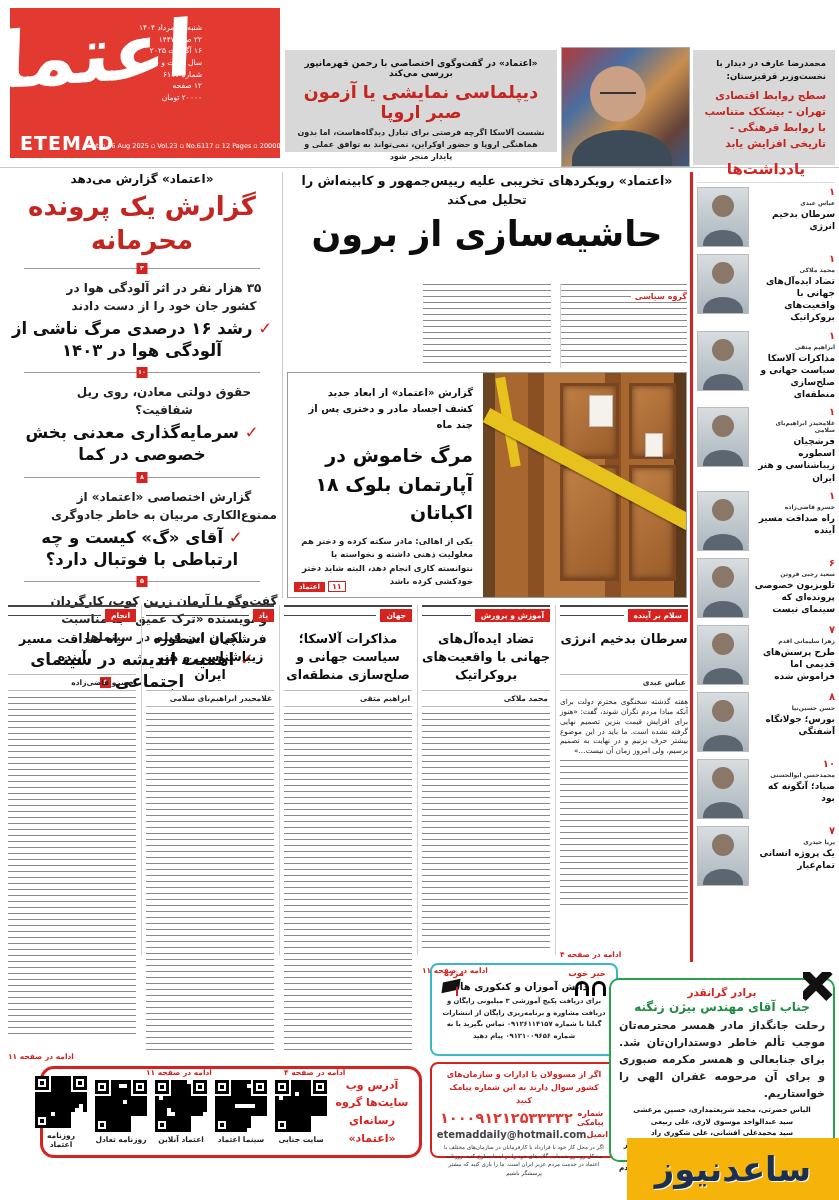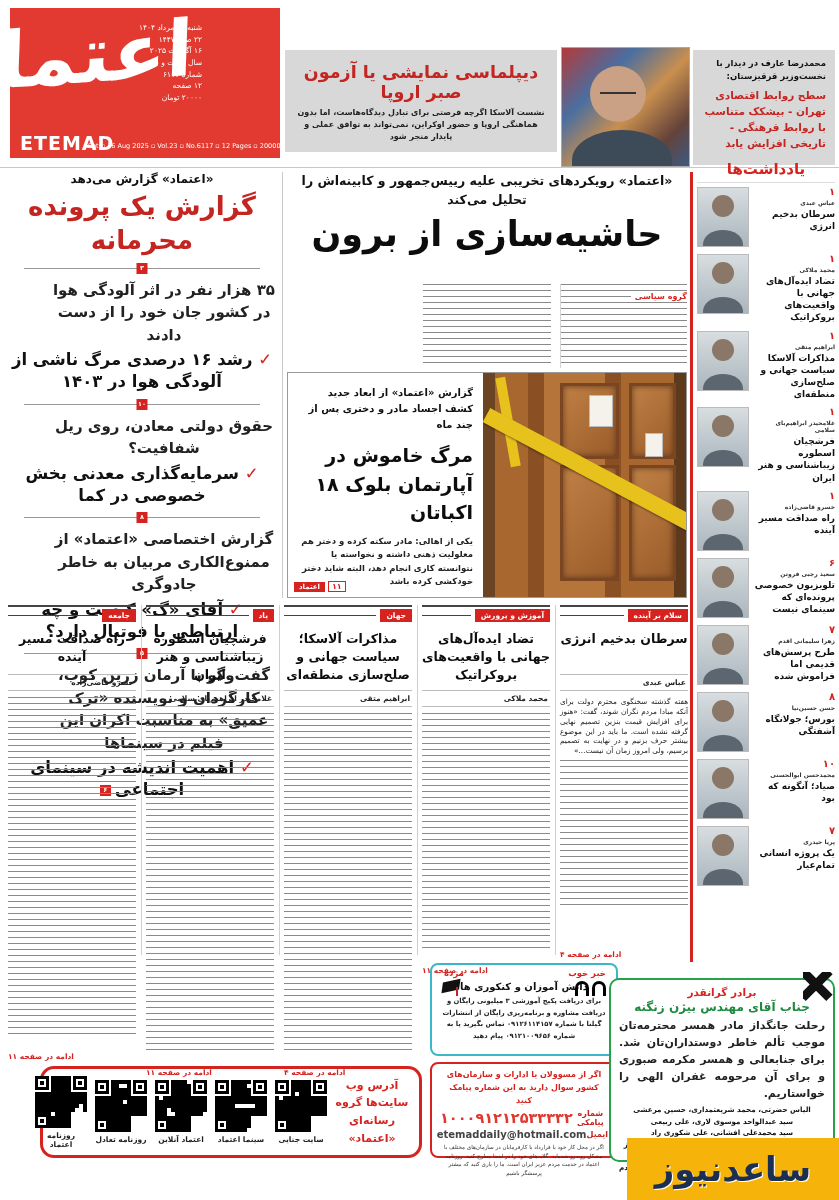--- a/index.html
+++ b/index.html
@@ -39,21 +39,21 @@
   .note .ttl{font-size:9px;font-weight:900;color:#111;line-height:1.35;}
   .avatar{width:50px;height:58px;flex:0 0 50px;border:1px solid #bbb;background:linear-gradient(180deg,#d8dde0,#aab6bd);position:relative;overflow:hidden;}
   .avatar::before{content:"";position:absolute;top:7px;left:50%;transform:translateX(-50%);width:22px;height:22px;border-radius:50%;background:#8a7767;}
   .avatar::after{content:"";position:absolute;bottom:-12px;left:50%;transform:translateX(-50%);width:40px;height:28px;border-radius:50% 50% 0 0;background:#5c6670;}
   
   #teasers{left:6px;top:172px;width:272px;height:430px;text-align:center;}
   #teasers .kicker{font-size:12px;font-weight:900;color:#111;}
   #teasers .bighead{font-size:26px;font-weight:900;color:#c42521;line-height:1.3;margin-top:4px;}
   .sep{position:relative;border-top:1px solid #999;margin:10px 18px;}
   .sep .sq{position:absolute;top:-6px;left:50%;transform:translateX(-50%);background:#d6231f;color:#fff;font-size:6.5px;font-weight:bold;width:11px;height:11px;line-height:11px;text-align:center;}
-  .tease .lead{font-size:15px;font-weight:bold;color:#222;line-height:1.5;margin-left:44px;}
+  .tease .lead{font-size:12px;font-weight:bold;color:#222;line-height:1.5;margin-left:44px;}
   .tease .ttl{font-size:16.5px;font-weight:900;color:#111;line-height:1.35;margin-top:3px;}
   .check{color:#d6231f;font-weight:900;}
   .endsq{display:inline-block;background:#d6231f;color:#fff;font-size:6.5px;font-weight:bold;width:11px;height:11px;line-height:11px;vertical-align:middle;margin-right:4px;}
   .vline{background:#c9c9c9;width:1px;}
   #mid-vline{left:282px;top:172px;height:426px;}
   
   #mainhead{left:287px;top:172px;width:400px;height:106px;text-align:center;}
   #mainhead .kicker{font-size:12.5px;font-weight:900;color:#111;line-height:1.5;}
   #mainhead .title{font-size:35px;font-weight:900;color:#0d0d0d;margin-top:4px;}
   
@@ -145,20 +145,21 @@
         <div>سال بیست و سوم</div>
         <div>شماره ۶۱۱۷</div>
         <div>۱۲ صفحه</div>
         <div>۲۰۰۰۰ تومان</div>
       </div>
     <div id="etemad-latin">ETEMAD</div>
     <div id="masthead-footer">Sat ▫ 16 Aug 2025 ▫ Vol.23 ▫ No.6117 ▫ 12 Pages ▫ 200000 Rials</div>
   </div>
 
   <div id="top-center" class="abs graybox">
+    <div class="kicker">«اعتماد» در گفت‌وگوی اختصاصی با رحمن قهرمانپور بررسی می‌کند</div>
     <div class="head">دیپلماسی نمایشی یا آزمون صبر اروپا</div>
     <div class="sub">نشست آلاسکا اگرچه فرصتی برای تبادل دیدگاه‌هاست، اما بدون هماهنگی اروپا و حضور اوکراین، نمی‌تواند به توافق عملی و پایدار منجر شود</div>
   </div>
 
   <div id="top-photo" class="abs">
     <div class="body-sil"></div>
     <div class="head-sil"></div>
     <div class="glasses"></div>
   </div>
 
@@ -378,21 +379,21 @@
         <div class="ttl">فرشچیان اسطوره زیباشناسی و هنر ایران</div>
         <div class="auth">غلامحیدر ابراهیم‌بای سلامی</div>
         <div class="body" style="height: 352px;">
           <div class="bars" style="height: 338px;"></div>
         </div>
         <div class="more">ادامه در صفحه ۱۱</div>
       </div>
       <div class="colrule" style="right: 546px; height: 350px;"></div>
       <div class="ncol" style="right: 552px; height: 452px;">
         <div class="hdr">
-          <span class="tag">جامعه</span>
+          <span class="tag">انجام</span>
           <span class="hrule"></span>
         </div>
         <div class="ttl">راه صداقت مسیر آینده</div>
         <div class="auth">خسرو قاضی‌زاده</div>
         <div class="body" style="height: 352px;">
           <div class="bars" style="height: 338px;"></div>
         </div>
         <div class="more">ادامه در صفحه ۱۱</div>
       </div>
     </div>

